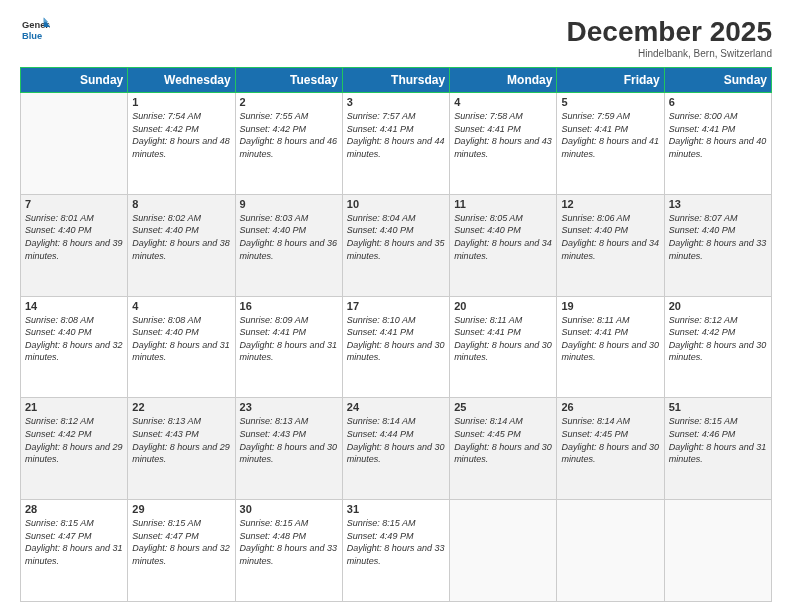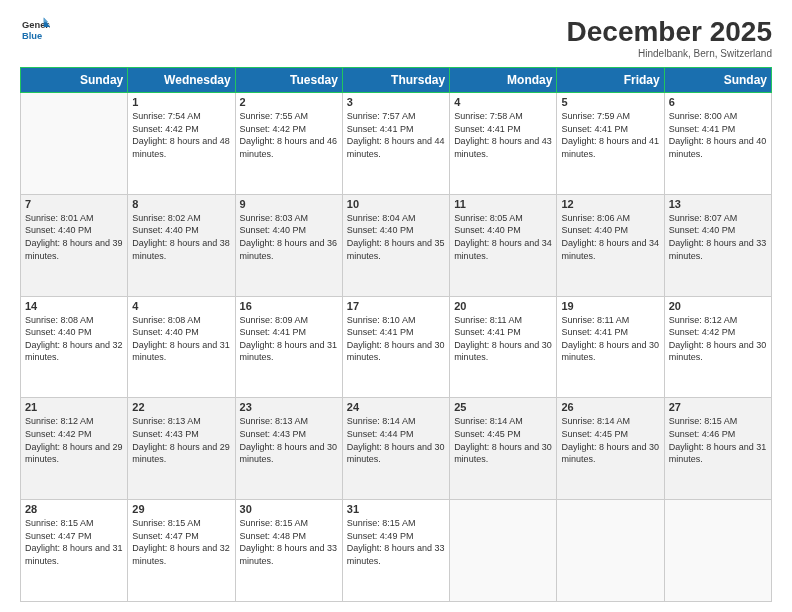--- a/index.html
+++ b/index.html
@@ -75,20 +75,21 @@
     }
     .day-number {
       font-size: 11px;
       font-weight: bold;
       margin-bottom: 2px;
     }
     .day-info {
       line-height: 1.4;
       font-size: 9px;
       color: #333;
+      font-style: italic;
     }
     .row-shade td {
       background: #f2f2f2;
     }
   </style>
 </head>
 <body>
 
 <div class="page">
   <div class="header">
@@ -225,21 +226,21 @@
           </td>
           <td>
             <div class="day-number">25</div>
             <div class="day-info">Sunrise: 8:14 AM<br>Sunset: 4:45 PM<br>Daylight: 8 hours and 30 minutes.</div>
           </td>
           <td>
             <div class="day-number">26</div>
             <div class="day-info">Sunrise: 8:14 AM<br>Sunset: 4:45 PM<br>Daylight: 8 hours and 30 minutes.</div>
           </td>
           <td>
-            <div class="day-number">27</div>
+            <div class="day-number">51</div>
             <div class="day-info">Sunrise: 8:15 AM<br>Sunset: 4:46 PM<br>Daylight: 8 hours and 31 minutes.</div>
           </td>
         </tr>
         <tr>
           <td>
             <div class="day-number">28</div>
             <div class="day-info">Sunrise: 8:15 AM<br>Sunset: 4:47 PM<br>Daylight: 8 hours and 31 minutes.</div>
           </td>
           <td>
             <div class="day-number">29</div>

